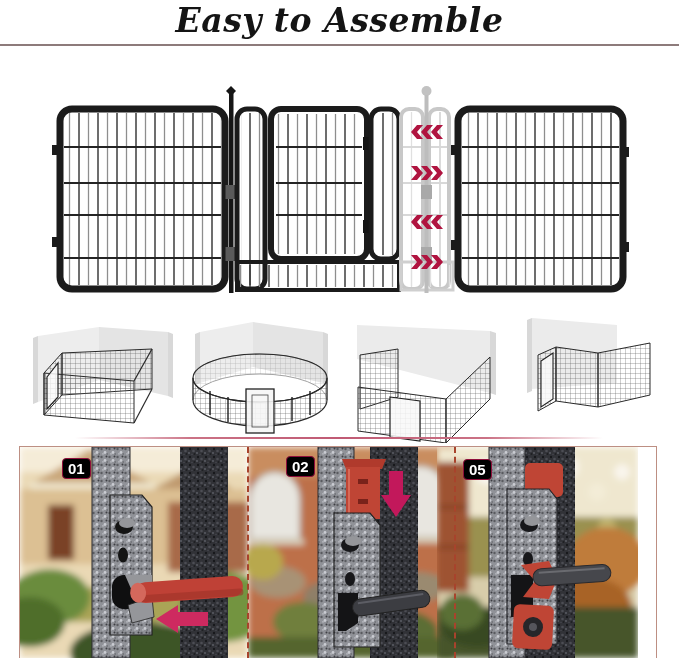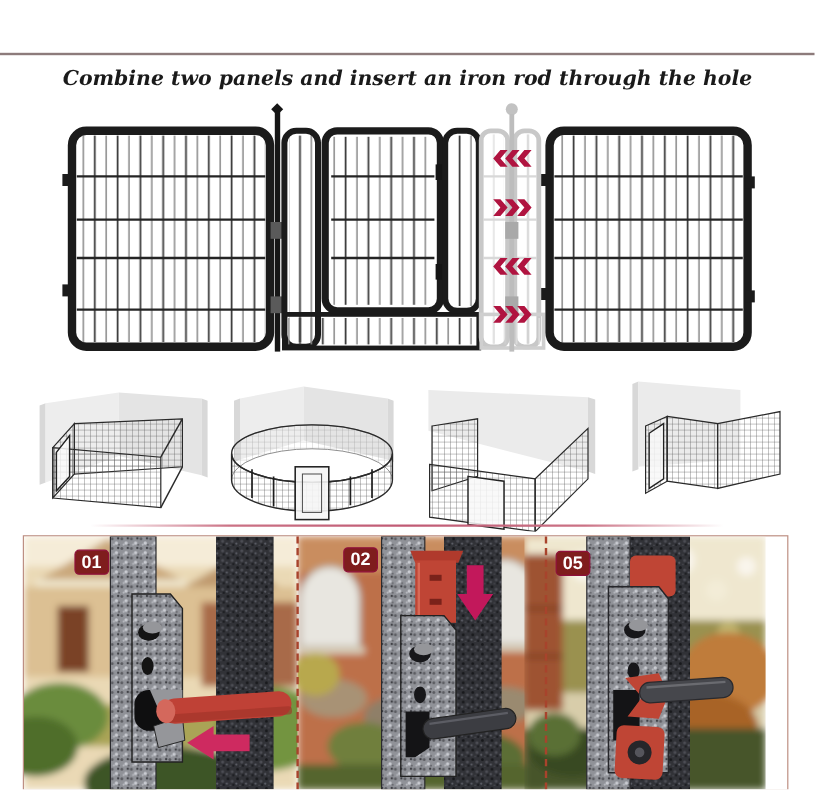--- a/index.html
+++ b/index.html
@@ -12,21 +12,21 @@
   .subtitle{position:absolute;top:53px;left:0;right:0;margin:0;text-align:center;
             font-style:italic;font-weight:700;font-size:17px;line-height:26px;color:#1a1a1a;}
   .illustration{position:absolute;top:85px;left:0;}
   .configs{position:absolute;top:303px;left:0;}
   .pink-line{position:absolute;top:437px;left:75px;width:528px;height:2px;border-radius:1px;
              background:linear-gradient(90deg,rgba(201,90,112,0) 0%,#cb7285 22%,#c05a74 50%,#cb7285 78%,rgba(201,90,112,0) 100%);}
   .photo-strip{position:absolute;top:447px;left:20px;width:636px;height:211px;display:flex;
                outline:1px solid #bd8f83;}
   .photo{position:relative;height:211px;}
   .photo svg{display:block;}
-  .badge{position:absolute;background:#7f1d1d;border:1px solid #8f0f3b;color:#fff;
+  .badge{position:absolute;background:#000000;border:1px solid #8f0f3b;color:#fff;
          font-family:"Liberation Sans",sans-serif;font-weight:700;font-size:15px;
          line-height:17px;padding:1px 5px;border-radius:4px;}
   .dash-sep{position:absolute;top:0;bottom:0;width:0;border-left:2px dashed #a8432c;z-index:6;}
   .sep-1{left:227px;} .sep-2{left:434px;}
 </style>
 </head>
 <body>
 
 <div class="page">
 
@@ -58,22 +58,22 @@
         <circle cx="1" cy="6" r="0.9" fill="#5e6068"></circle>
         <circle cx="6.5" cy="7" r="1" fill="#1d1e22"></circle>
         <circle cx="4" cy="7.5" r="0.8" fill="#44454c"></circle>
       </pattern>
       <filter id="photoblur" x="-10%" y="-10%" width="120%" height="120%">
         <feGaussianBlur stdDeviation="3"></feGaussianBlur>
       </filter>
     </defs>
   </svg>
 
+  <h1 class="title">Easy to Assemble</h1>
   <div class="title-divider"></div>
-  <p class="subtitle">Combine two panels and insert an iron rod through the hole</p>
 
   <div class="illustration">
   <svg width="679" height="220" viewBox="0 0 679 220">
 
     <g>
       <rect x="64" y="28" width="157" height="172" fill="url(#bars)"></rect>
       <line x1="64" y1="62" x2="221" y2="62" stroke="#242424" stroke-width="2"></line>
       <line x1="64" y1="98" x2="221" y2="98" stroke="#242424" stroke-width="2"></line>
       <line x1="64" y1="130" x2="221" y2="130" stroke="#242424" stroke-width="2"></line>
       <line x1="64" y1="173" x2="221" y2="173" stroke="#242424" stroke-width="2"></line>

